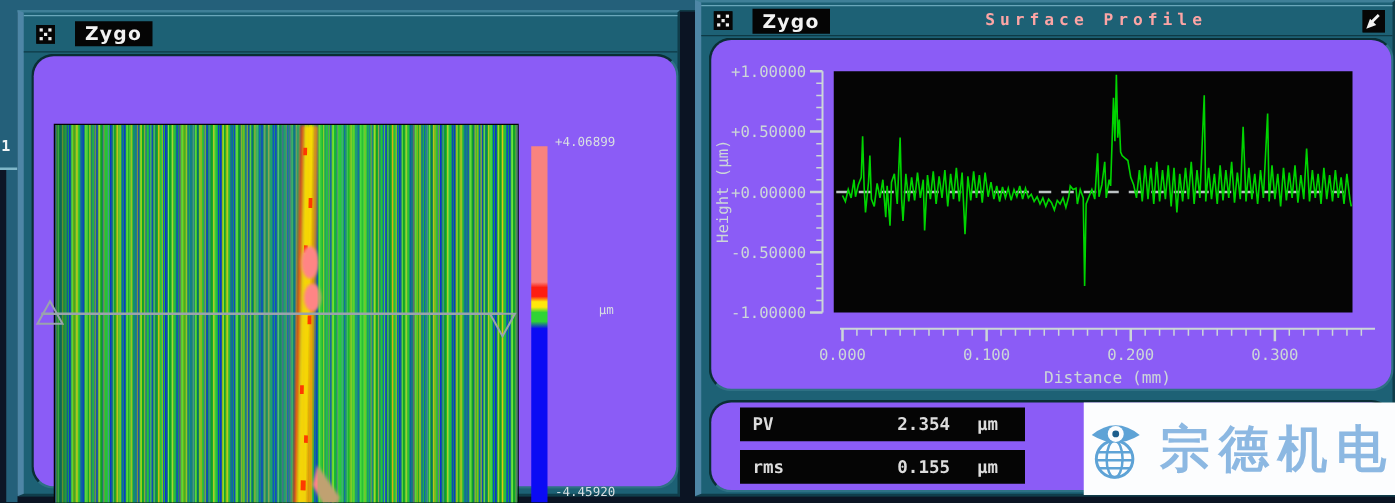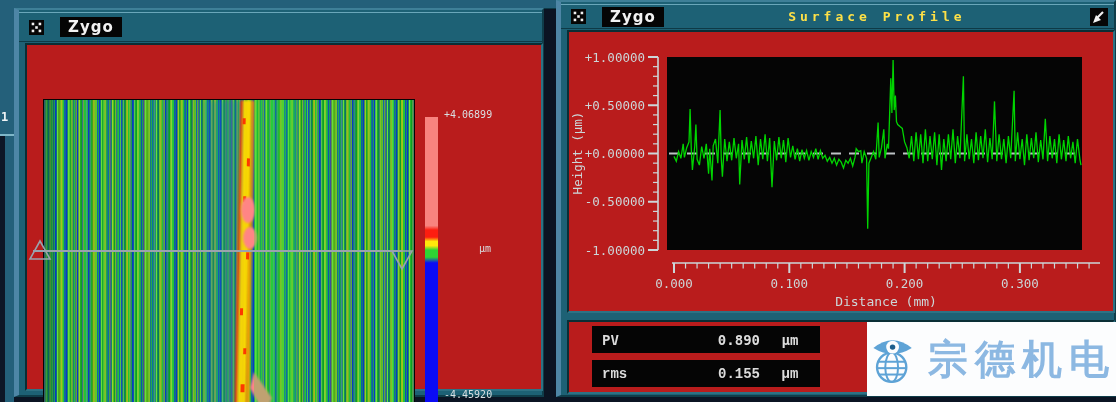--- a/index.html
+++ b/index.html
@@ -9,33 +9,33 @@
 
   
   .winbody{background:#1d6175;border-left:5px solid #4e86a6;border-top:2px solid #3f8098;
            border-right:2px solid #0f3d4a;border-bottom:2px solid #0f3d4a;box-sizing:border-box;}
   .titlebar{position:absolute;left:0;right:0;display:flex;align-items:center;
             border-top:1px solid #6aa7ba;border-bottom:1px solid #0e3a46;}
   .sysbox{width:15px;height:15px;background:#060606;margin-left:10px;flex:0 0 auto;}
   .logobox{background:#050505;color:#f2f2f2;font-family:"DejaVu Sans",sans-serif;
            font-weight:bold;font-size:15px;line-height:20px;padding:0 8px;margin-left:16px;
            letter-spacing:1px;flex:0 0 auto;}
-  .panel{position:absolute;background:#b91c1c;border-top:2px solid #0a2e35;border-left:2px solid #0a2e35;
-         border-bottom:2px solid #2e7184;border-right:2px solid #2e7184;box-sizing:border-box;}
+  .panel{position:absolute;background:#8b5cf6;border-top:2px solid #0a2e35;border-left:2px solid #0a2e35;
+         border-bottom:2px solid #2e7184;border-right:2px solid #2e7184;box-sizing:border-box;border-radius:18px;}
 
   
   #map-img{position:absolute;left:16px;top:54px;width:370px;height:320px;border:1px solid #050505;}
   #colorbar{position:absolute;left:398px;top:72px;width:13px;height:286px;
     background:linear-gradient(to bottom,
       #f8837f 0%, #f8837f 38%, #fd1d10 39.5%, #fd1d10 42%, #ffe70c 43.5%, #ffe70c 45%,
       #2fd434 46.5%, #2fd434 49%, #0b0bf4 51%, #0b0bf4 100%);}
   .cb-label{position:absolute;color:#d9dfe2;font-size:10px;white-space:nowrap;}
 
   
-  #sp-title{flex:1;text-align:center;color:#fde047;font-weight:bold;font-size:13px;letter-spacing:4px;}
+  #sp-title{flex:1;text-align:center;color:#fca5a5;font-weight:bold;font-size:13px;letter-spacing:4px;}
   .toolbox{width:18px;height:18px;background:#060606;margin-right:6px;flex:0 0 auto;}
 
   .readout{position:absolute;left:23px;width:228px;height:27px;background:#050505;
            display:flex;align-items:center;color:#dcdcdc;font-size:14px;font-weight:bold;}
   .readout .r-label{width:72px;padding-left:10px;}
   .readout .r-value{width:86px;text-align:right;}
   .readout .r-unit{flex:1;text-align:center;}
 
   
   #watermark{position:absolute;left:867px;top:322px;width:249px;height:74px;background:#fcfdfe;
@@ -239,24 +239,24 @@
           <text x="317" y="274" text-anchor="middle" fill="#ccd6d8" font-size="13">Distance (mm)</text>
           <text x="13" y="121" text-anchor="middle" fill="#ccd6d8" font-size="12.5" transform="rotate(-90 13 121)">Height (µm)</text>
           <line x1="100" y1="121.5" x2="511" y2="121.5" stroke="#bcc2c4" stroke-width="2" stroke-dasharray="10 8"></line>
           <polyline points="105.0,124.4 107.3,129.2 109.6,119.6 111.9,126.3 114.2,111.8 115.4,125.4 117.7,115.7 120.0,109.9 121.1,77.1 122.3,117.6 123.4,137.9 125.8,113.8 126.9,92.5 128.1,127.3 130.4,133.1 132.7,114.7 135.0,126.3 137.3,111.8 139.6,141.8 140.7,116.7 143.0,148.5 144.2,113.8 146.5,107.0 148.8,131.2 151.1,78.1 152.3,127.3 153.4,144.7 155.7,107.0 158.0,129.2 160.3,109.9 162.7,128.3 165.0,106.1 167.3,126.3 169.6,111.8 170.7,152.4 173.0,108.0 175.3,127.3 177.6,105.1 179.9,131.2 182.3,109.0 184.6,126.3 186.9,104.1 189.2,133.1 191.5,107.0 193.8,127.3 196.1,102.2 198.4,129.2 200.7,106.1 203.0,155.3 205.3,109.0 207.6,128.3 209.9,105.1 212.2,126.3 214.5,108.0 216.8,130.2 219.1,106.1 221.5,125.4 223.8,113.8 226.1,127.3 228.4,116.7 230.7,129.2 233.0,117.6 235.3,126.3 237.6,118.6 239.9,128.3 242.2,119.6 244.5,125.4 246.8,116.7 249.1,127.3 251.4,118.6 253.7,126.3 256.0,123.4 258.3,129.2 260.7,125.4 263.0,131.2 265.3,126.3 267.6,133.1 269.9,127.3 272.2,130.2 274.5,136.0 276.8,128.3 279.1,131.2 281.4,126.3 283.7,134.0 286.0,125.4 287.2,116.7 289.5,119.6 291.8,118.6 292.9,131.2 295.2,119.6 297.6,126.3 298.7,196.8 299.9,131.2 302.2,125.4 304.5,119.6 306.8,127.3 309.1,90.6 310.2,125.4 312.5,115.7 314.8,97.4 316.0,126.3 318.3,111.8 319.5,116.7 321.8,46.2 322.9,81.0 324.1,27.9 325.2,78.1 326.4,63.6 327.5,89.7 328.7,92.5 331.0,94.5 333.3,96.4 335.6,109.9 337.9,115.7 340.2,126.3 342.5,104.1 344.8,129.2 347.1,100.3 349.4,127.3 351.7,102.2 354.0,131.2 356.4,97.4 358.7,129.2 361.0,104.1 363.3,127.3 365.6,100.3 367.9,133.1 370.2,102.2 372.5,137.9 374.8,107.0 377.1,129.2 379.4,102.2 381.7,127.3 384.0,97.4 386.3,131.2 388.6,104.1 390.9,126.3 394.4,44.3 395.6,129.2 397.9,102.2 400.2,127.3 402.5,107.0 404.8,131.2 407.1,100.3 409.4,128.3 411.7,104.1 414.0,126.3 416.3,97.4 418.6,130.2 420.9,106.1 423.2,127.3 425.5,69.4 427.8,129.2 430.1,102.2 432.5,127.3 434.8,107.0 437.1,131.2 439.4,104.1 441.7,126.3 445.1,58.8 446.3,129.2 448.6,100.3 450.9,127.3 453.2,107.0 455.5,133.1 457.8,102.2 460.1,128.3 462.4,106.1 464.7,126.3 467.0,100.3 469.3,130.2 471.7,108.0 474.0,127.3 476.3,86.8 478.6,129.2 480.9,104.1 483.2,126.3 485.5,107.0 487.8,131.2 490.1,102.2 492.4,127.3 494.7,108.0 497.0,129.2 499.3,104.1 501.6,126.3 503.9,109.9 506.2,131.2 508.5,107.0 510.9,127.3 512.0,133.1" fill="none" stroke="#00d400" stroke-width="1.3"></polyline>
         </svg>
     </div>
 
     <div class="panel" style="left:6px;top:318px;width:548px;height:74px;">
       <div class="readout" style="top:4px;">
         <span class="r-label">PV</span>
-        <span class="r-value">0.890</span>
+        <span class="r-value">2.354</span>
         <span class="r-unit">µm</span>
       </div>
-      <div class="readout" style="top:38px;font-family:Liberation Mono, monospace;">
+      <div class="readout" style="top:38px;">
         <span class="r-label">rms</span>
         <span class="r-value">0.155</span>
         <span class="r-unit">µm</span>
       </div>
     </div>
   </section>
 
   <div id="watermark">
     <svg width="58" height="62" viewBox="0 0 58 62">
       <circle cx="27" cy="40" r="16" fill="none" stroke="#5ea3d6" stroke-width="2.6"></circle>

